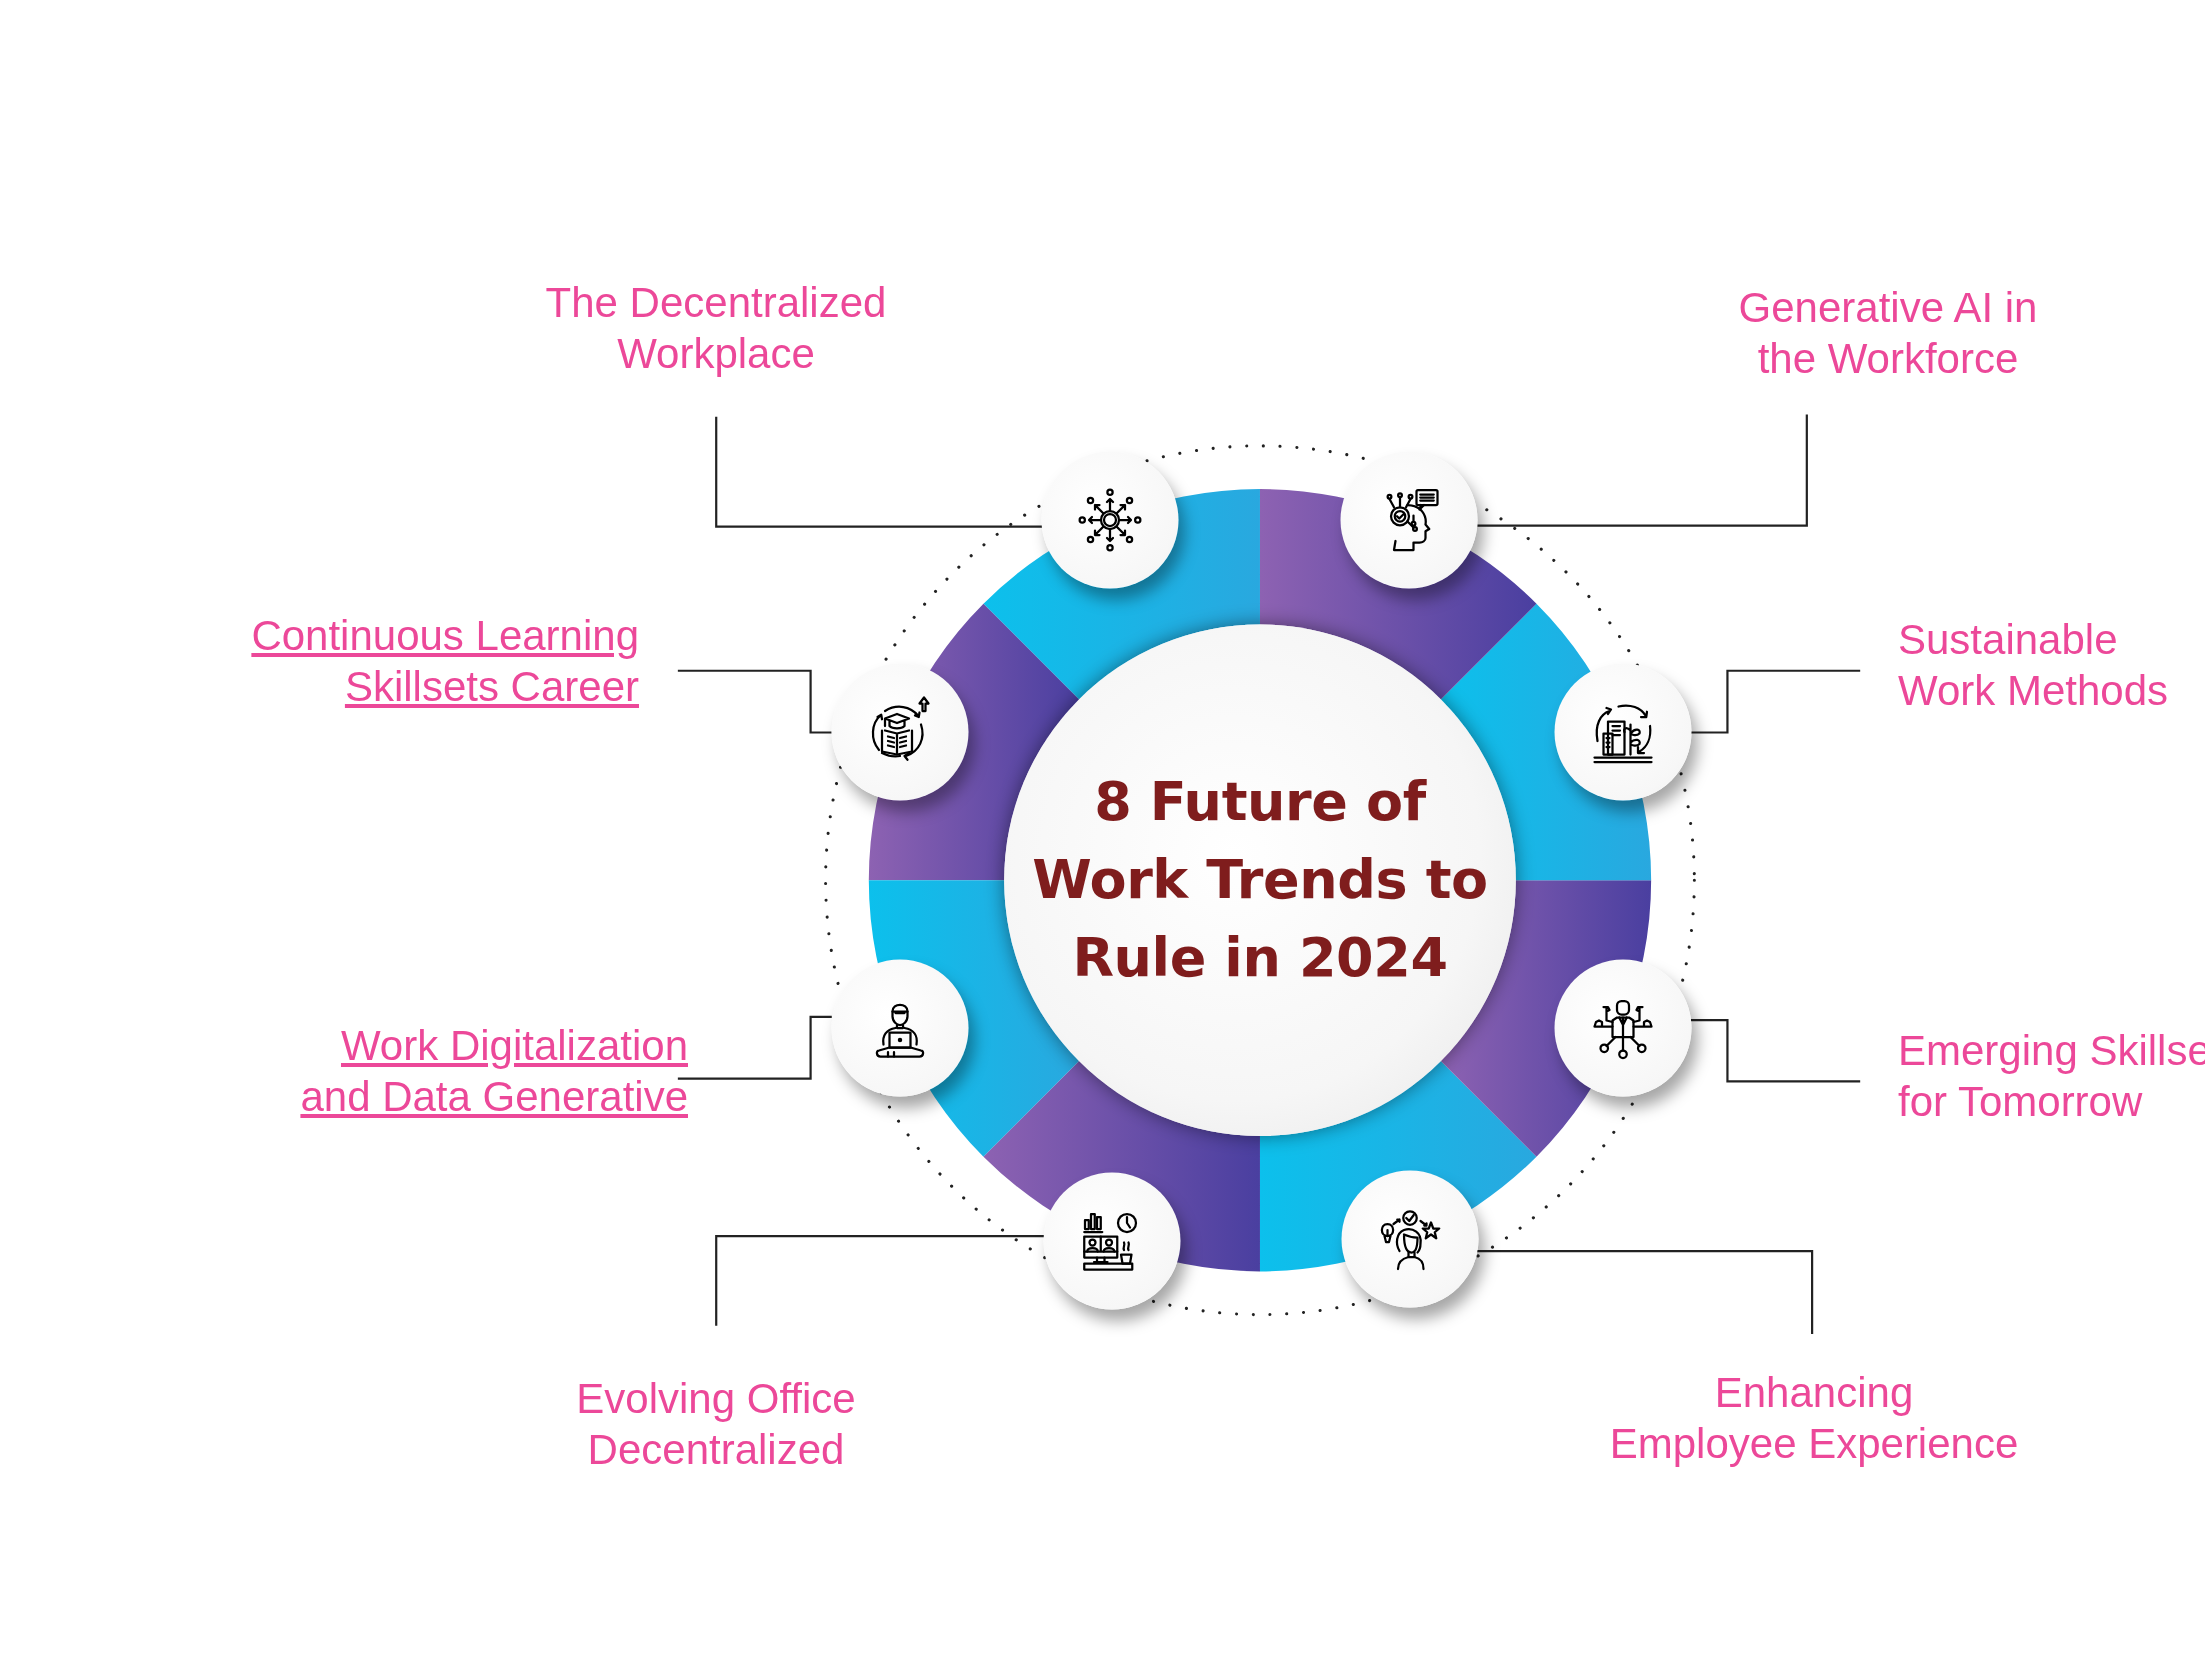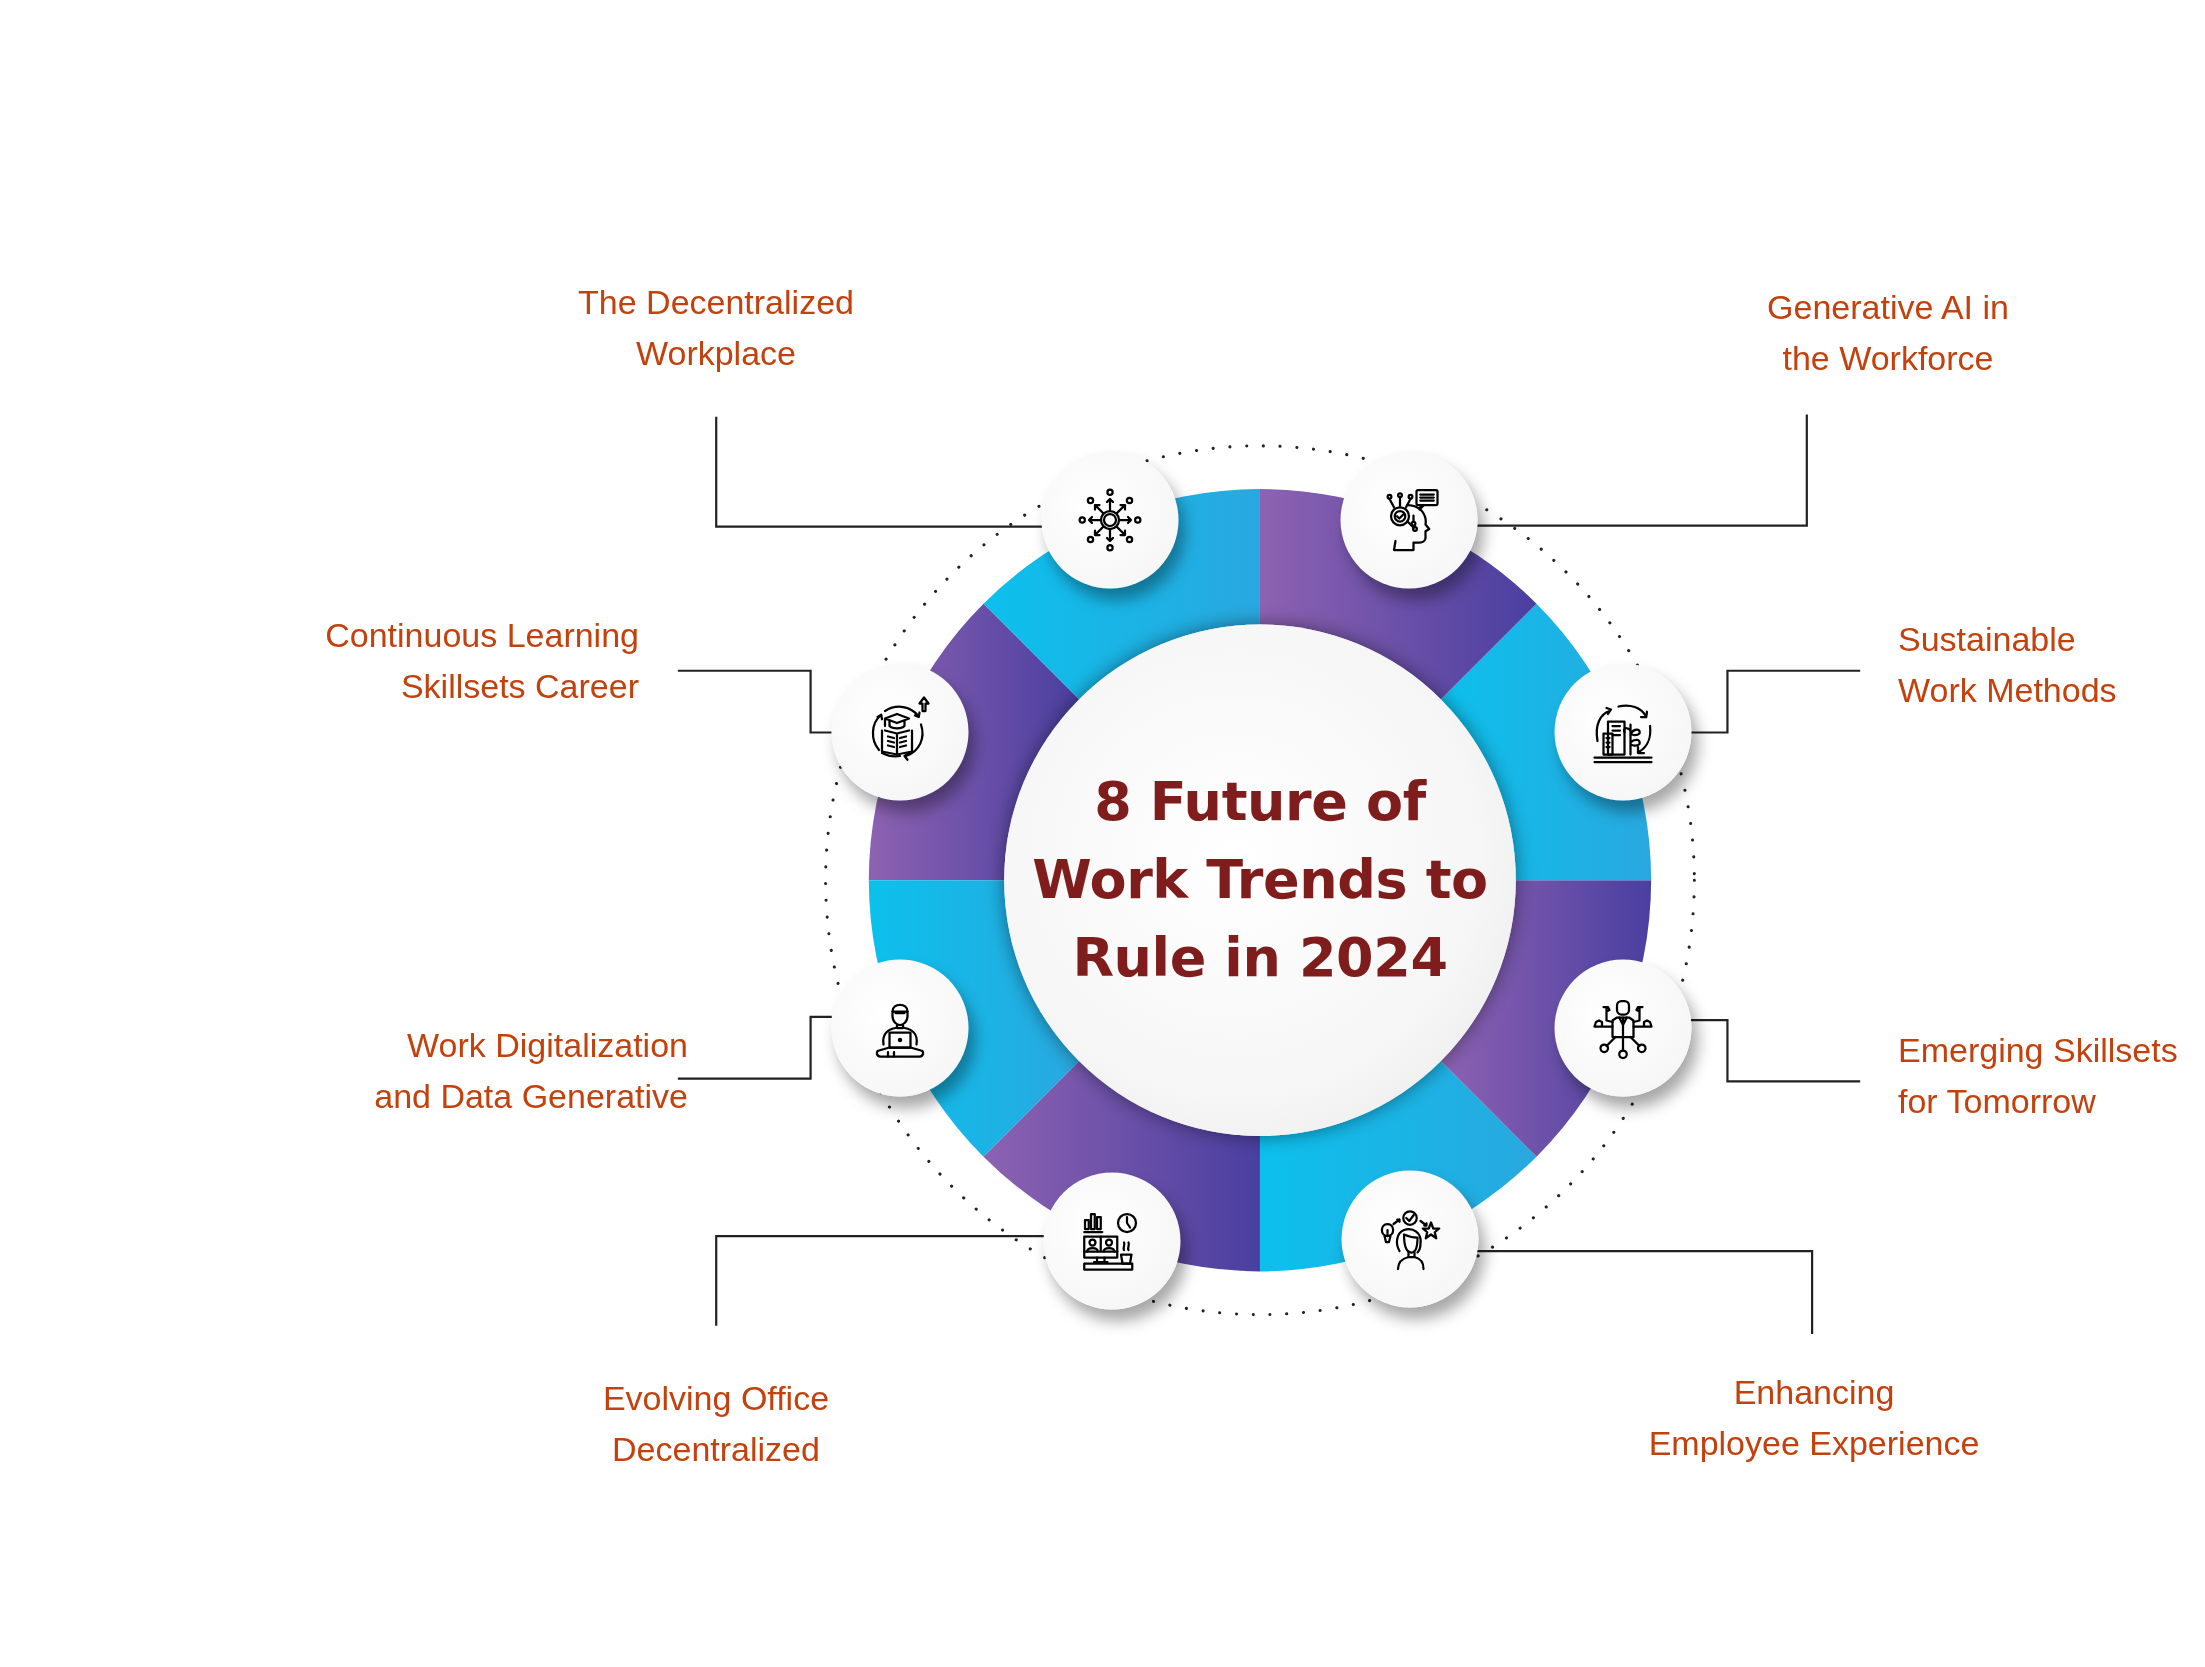--- a/index.html
+++ b/index.html
@@ -2,29 +2,29 @@
 <html style="font-size:7px"><head>
 <meta charset="utf-8">
 <style>
   html, body { margin: 0; padding: 0; background: #ffffff; }
   body { width: 2471px; height: 1667px; position: relative; overflow: hidden; font-family: "Liberation Sans", "DejaVu Sans", sans-serif; }
   .stage { position: absolute; left: 0; top: 0; width: 2471px; height: 1667px; }
   svg.diagram { position: absolute; left: 0; top: 0; }
   .label {
     position: absolute;
     font-family: "Liberation Sans", "DejaVu Sans", sans-serif;
-    font-size: 34px;
+    font-size: 42px;
     line-height: 51px;
-    color: #c2410c;
+    color: #ec4899;
     font-weight: 400;
     white-space: nowrap;
   }
   .label .line { display: block; }
   .label.center { text-align: center; transform: translateX(-50%); }
-  .label.right { text-align: right; transform: translateX(-100%); }
+  .label.right { text-align: right; transform: translateX(-100%); text-decoration: underline; }
   .label.left { text-align: left; }
   .title {
     position: absolute;
     left: 1260px; top: 880px;
     transform: translate(-50%, -50%);
     text-align: center;
     font-family: "DejaVu Sans", "Liberation Sans", sans-serif;
     font-weight: 700;
     font-size: 54px;
     line-height: 78px;

